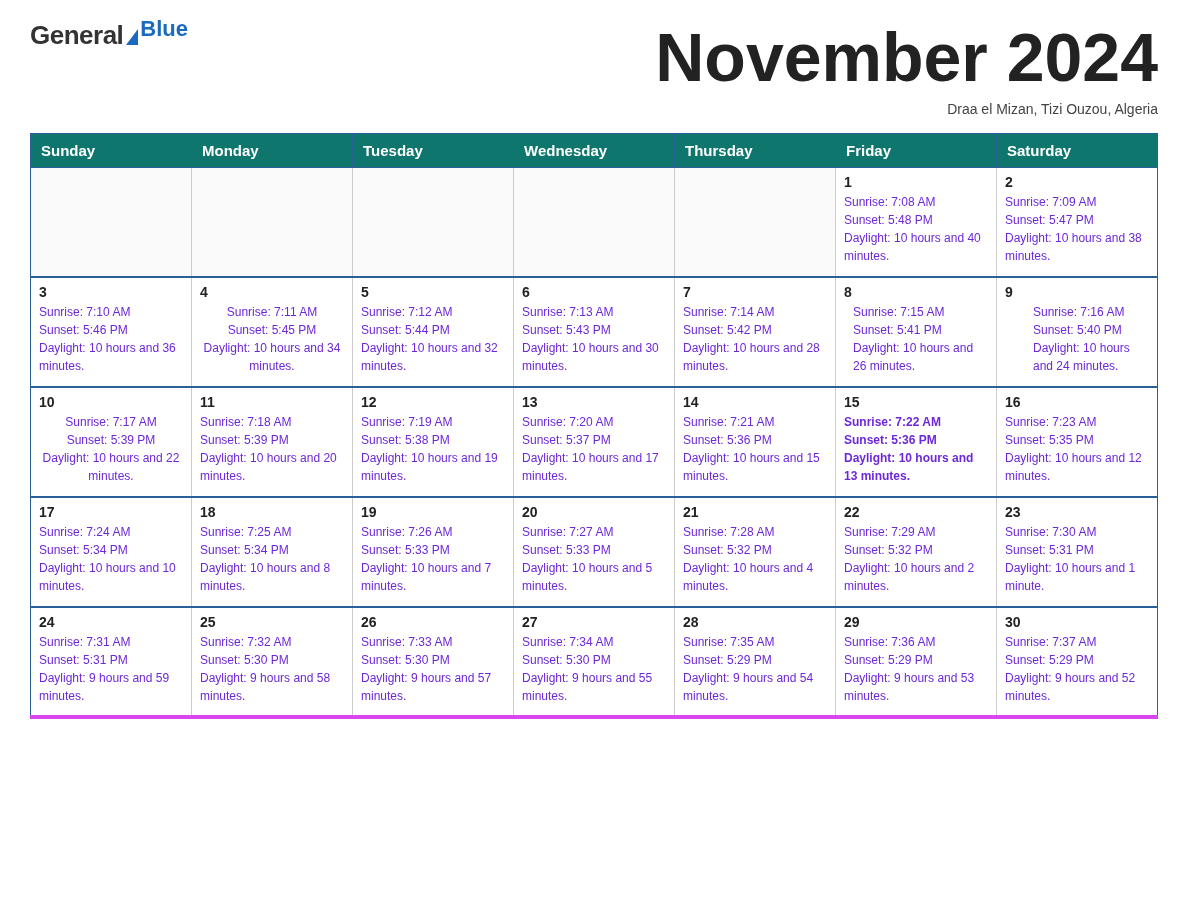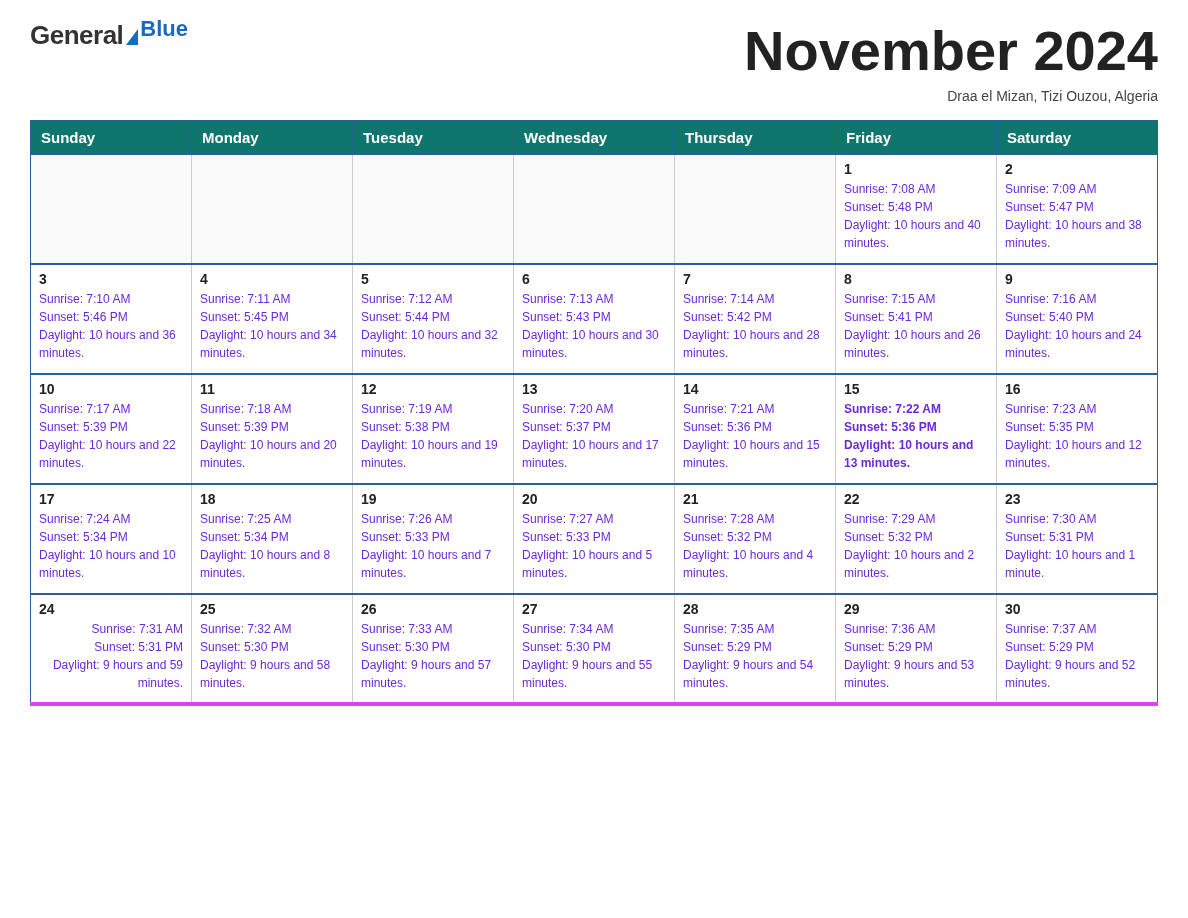--- a/index.html
+++ b/index.html
@@ -32,21 +32,21 @@
       font-size: 22px;
       font-weight: bold;
       color: #1a6bbf;
       margin-top: -4px;
       margin-left: 2px;
     }
     .title-block {
       text-align: right;
     }
     .main-title {
-      font-size: 56px;
+      font-size: 68px;
       font-weight: bold;
       color: #222;
       line-height: 1.1;
     }
     .subtitle {
       font-size: 14px;
       color: #444;
       margin-top: 6px;
     }
     table {
@@ -151,21 +151,21 @@
       </tr>
       <tr>
         <td>
           <div class="day-number">3</div>
           <div class="day-info" style="white-space: pre-line;">Sunrise: 7:10 AM
 Sunset: 5:46 PM
 Daylight: 10 hours and 36 minutes.</div>
         </td>
         <td>
           <div class="day-number">4</div>
-          <div class="day-info" style="white-space: pre-line;">Sunrise: 7:11 AM
+          <div class="day-info" style="white-space: pre-line; text-align: center;">Sunrise: 7:11 AM
 Sunset: 5:45 PM
 Daylight: 10 hours and 34 minutes.</div>
         </td>
         <td>
           <div class="day-number">5</div>
           <div class="day-info" style="white-space: pre-line;">Sunrise: 7:12 AM
 Sunset: 5:44 PM
 Daylight: 10 hours and 32 minutes.</div>
         </td>
         <td>
@@ -175,35 +175,35 @@
 Daylight: 10 hours and 30 minutes.</div>
         </td>
         <td>
           <div class="day-number">7</div>
           <div class="day-info" style="white-space: pre-line;">Sunrise: 7:14 AM
 Sunset: 5:42 PM
 Daylight: 10 hours and 28 minutes.</div>
         </td>
         <td>
           <div class="day-number">8</div>
-          <div class="day-info" style="white-space: pre-line;">Sunrise: 7:15 AM
+          <div class="day-info" style="white-space: pre-line; margin-left: 9px;">Sunrise: 7:15 AM
 Sunset: 5:41 PM
 Daylight: 10 hours and 26 minutes.</div>
         </td>
         <td>
           <div class="day-number">9</div>
-          <div class="day-info" style="white-space: pre-line;">Sunrise: 7:16 AM
+          <div class="day-info" style="white-space: pre-line; margin-left: 28px;">Sunrise: 7:16 AM
 Sunset: 5:40 PM
 Daylight: 10 hours and 24 minutes.</div>
         </td>
       </tr>
       <tr>
         <td>
           <div class="day-number">10</div>
-          <div class="day-info" style="white-space: pre-line;">Sunrise: 7:17 AM
+          <div class="day-info" style="white-space: pre-line; text-align: center;">Sunrise: 7:17 AM
 Sunset: 5:39 PM
 Daylight: 10 hours and 22 minutes.</div>
         </td>
         <td>
           <div class="day-number">11</div>
           <div class="day-info" style="white-space: pre-line;">Sunrise: 7:18 AM
 Sunset: 5:39 PM
 Daylight: 10 hours and 20 minutes.</div>
         </td>
         <td>
@@ -277,21 +277,21 @@
         <td>
           <div class="day-number">23</div>
           <div class="day-info" style="white-space: pre-line;">Sunrise: 7:30 AM
 Sunset: 5:31 PM
 Daylight: 10 hours and 1 minute.</div>
         </td>
       </tr>
       <tr>
         <td>
           <div class="day-number">24</div>
-          <div class="day-info" style="white-space: pre-line; text-align: right;">Sunrise: 7:31 AM
+          <div class="day-info" style="white-space: pre-line;">Sunrise: 7:31 AM
 Sunset: 5:31 PM
 Daylight: 9 hours and 59 minutes.</div>
         </td>
         <td>
           <div class="day-number">25</div>
           <div class="day-info" style="white-space: pre-line;">Sunrise: 7:32 AM
 Sunset: 5:30 PM
 Daylight: 9 hours and 58 minutes.</div>
         </td>
         <td>

